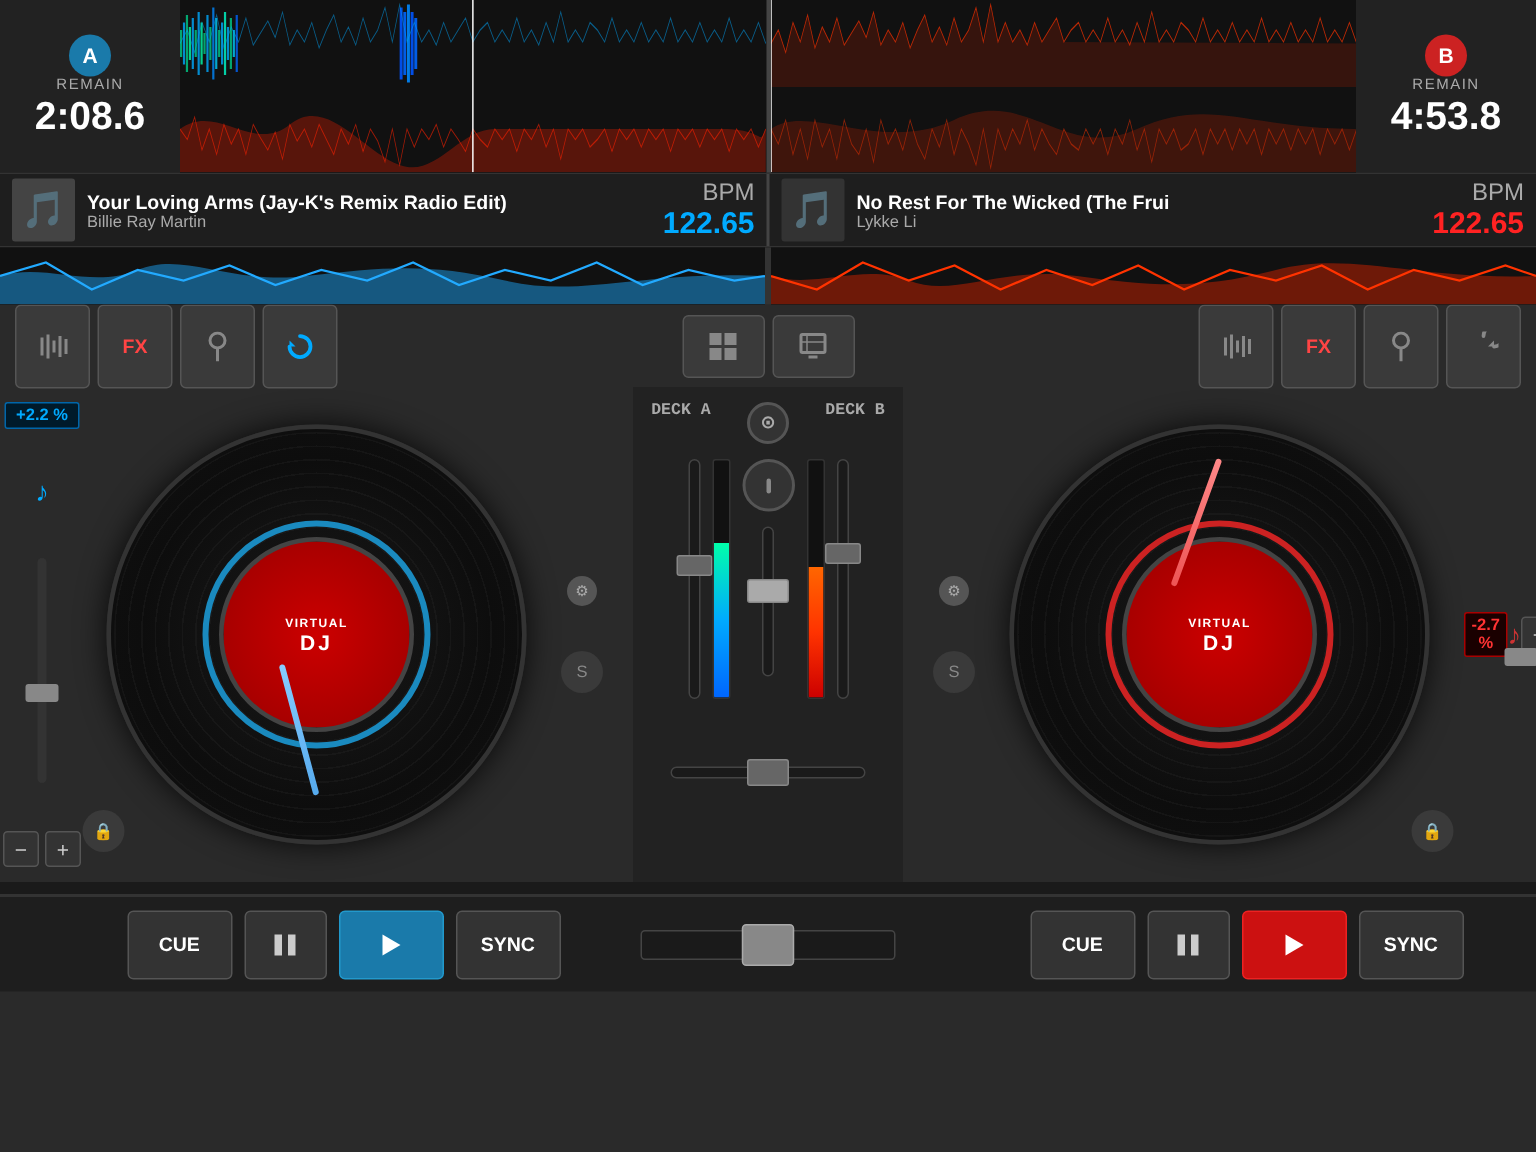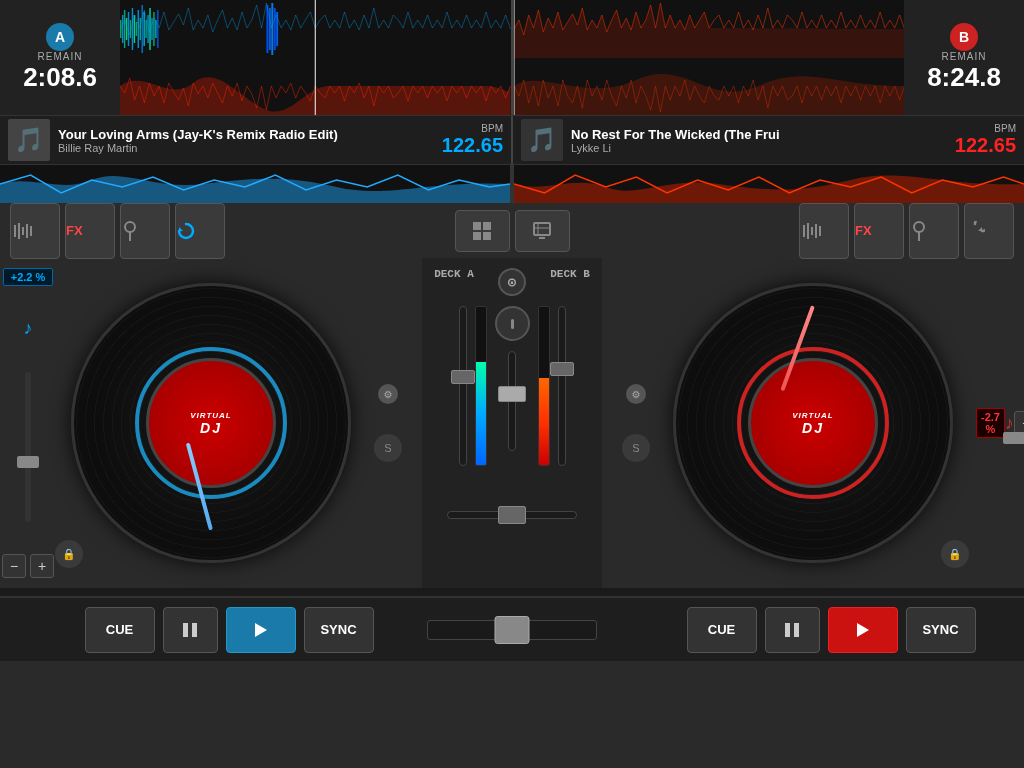--- a/index.html
+++ b/index.html
@@ -145,21 +145,21 @@
     }
     .song-artist {
       font-size: 11px;
       color: #aaa;
     }
     .bpm-area {
       text-align: right;
       min-width: 80px;
     }
     .bpm-label {
-      font-size: 10px;
+      font-size: 16px;
       color: #aaa;
     }
     .bpm-value {
       font-size: 20px;
       font-weight: bold;
       color: #00aaff;
     }
     .bpm-value-red {
       font-size: 20px;
       font-weight: bold;
@@ -195,20 +195,21 @@
       gap: 5px;
     }
     .ctrl-btn {
       width: 50px;
       height: 56px;
       background: #3a3a3a;
       border: 1px solid #555;
       border-radius: 4px;
       display: flex;
       align-items: center;
+      justify-content: center;
       cursor: pointer;
       color: #aaa;
       font-size: 16px;
     }
     .ctrl-btn-blue { color: #00aaff; }
     .ctrl-btn-red { color: #ff3333; }
     .center-btns {
       display: flex;
       gap: 5px;
       margin: 0 auto;
@@ -255,21 +256,20 @@
       width: 280px;
       height: 280px;
       border-radius: 50%;
       background: radial-gradient(circle at center, #1a1a1a 0%, #0d0d0d 60%, #111 100%);
       border: 3px solid #333;
       position: relative;
       display: flex;
       align-items: center;
       justify-content: center;
       box-shadow: 0 0 20px rgba(0,0,0,0.8);
-      font-style: italic;
     }
     .turntable-grooves {
       width: 270px;
       height: 270px;
       border-radius: 50%;
       position: absolute;
       background: repeating-radial-gradient(circle at center, transparent 0px, transparent 8px, rgba(255,255,255,0.03) 8px, rgba(255,255,255,0.03) 9px);
     }
     .turntable-label {
       width: 130px;
@@ -701,21 +701,21 @@
     </div>
   </div>
 
   <div class="deck-info-right">
     <div class="deck-label">
       <div class="deck-circle-b">
         <span>B</span>
       </div>
     </div>
     <div class="remain-label">REMAIN</div>
-    <div class="time-display">8:24.8</div>
+    <div class="time-display">4:53.8</div>
   </div>
 </div>
 
 <div class="song-info-bar">
   <div class="song-info-left">
     <div class="album-art" style="background:#444; color:#888; font-size:24px;">🎵</div>
     <div class="song-details">
       <div class="song-title">Your Loving Arms (Jay-K's Remix Radio Edit)</div>
       <div class="song-artist">Billie Ray Martin</div>
     </div>

